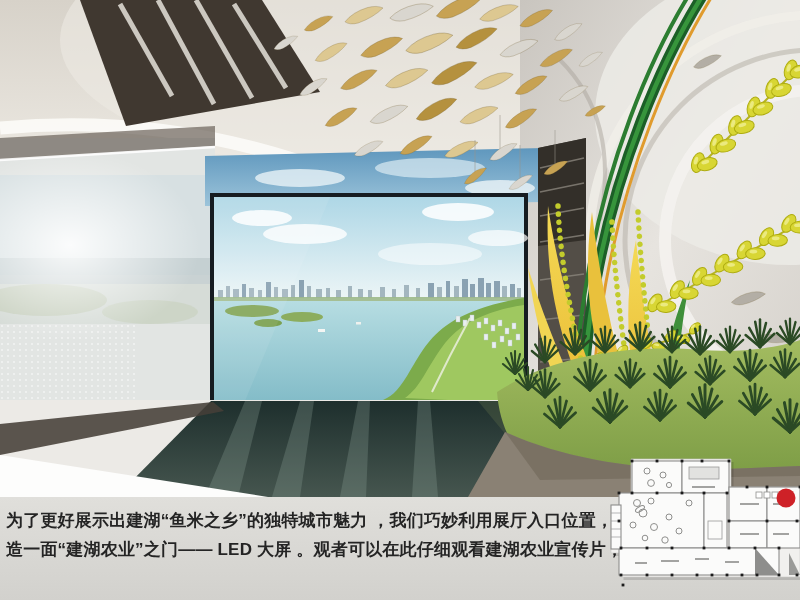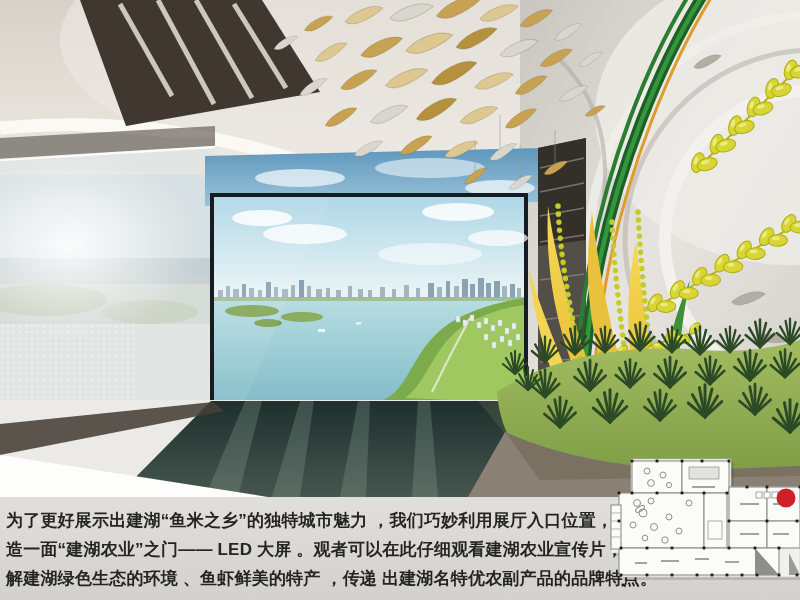--- a/index.html
+++ b/index.html
@@ -398,21 +398,20 @@
           <use href="#fish" width="31.2" height="10.799999999999999" transform="translate(575,62) rotate(-30)" color="#d9d6cf"></use>
           <use href="#fish" width="26" height="9" transform="translate(582,112) rotate(-25)" color="#c7a253"></use>
           <use href="#fish" width="31.2" height="10.799999999999999" transform="translate(270,45) rotate(-28)" color="#d9d6cf"></use>
         </g>
   </svg>
   </div>
 
   <div class="caption">
     <p>为了更好展示出建湖“鱼米之乡”的独特城市魅力 ，我们巧妙利用展厅入口位置，创新打</p>
     <p>造一面“建湖农业”之门—— LED 大屏 。观者可以在此仔细观看建湖农业宣传片，更好了</p>
-    <p>解建湖绿色生态的环境 、鱼虾鲜美的特产 ，传递  出建湖名特优农副产品的品牌特点。</p>
   </div>
 
   <div class="floorplan">
   <svg width="193" height="157" viewBox="0 0 193 157" xmlns="http://www.w3.org/2000/svg">
     <polygon points="24,16 124,16 124,44 193,44 193,134 14,134 14,110 4,110 4,62 14,62 14,52 24,52" fill="#00000022" transform="translate(2.5,3)"></polygon>
     <polygon points="24,16 124,16 124,44 193,44 193,134 14,134 14,110 4,110 4,62 14,62 14,52 24,52" fill="#f1f0ee" stroke="#c9c9c7" stroke-width="0.6"></polygon>
     <g fill="#fbfbfa" stroke="#8f8f8d" stroke-width="1.1">
       <rect x="25" y="18" width="50" height="32"></rect>
       <rect x="75" y="18" width="47" height="32"></rect>
       <rect x="12" y="50" width="85" height="55"></rect>

